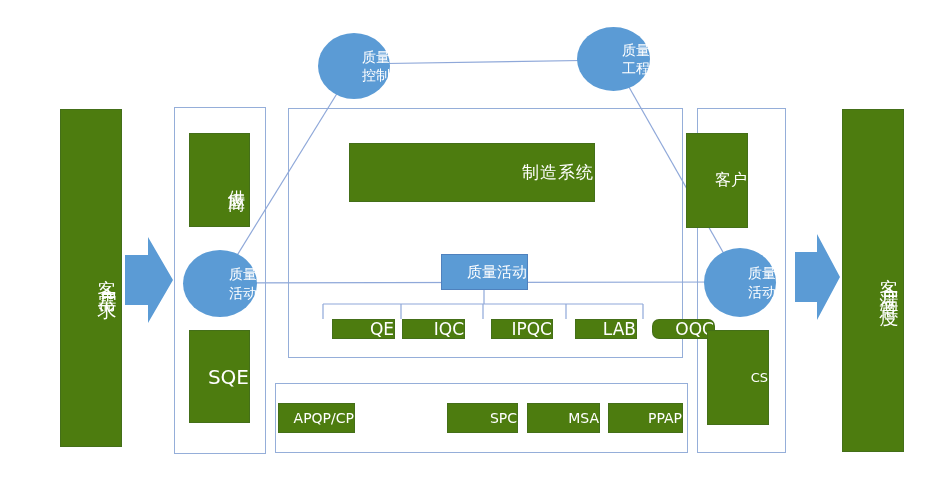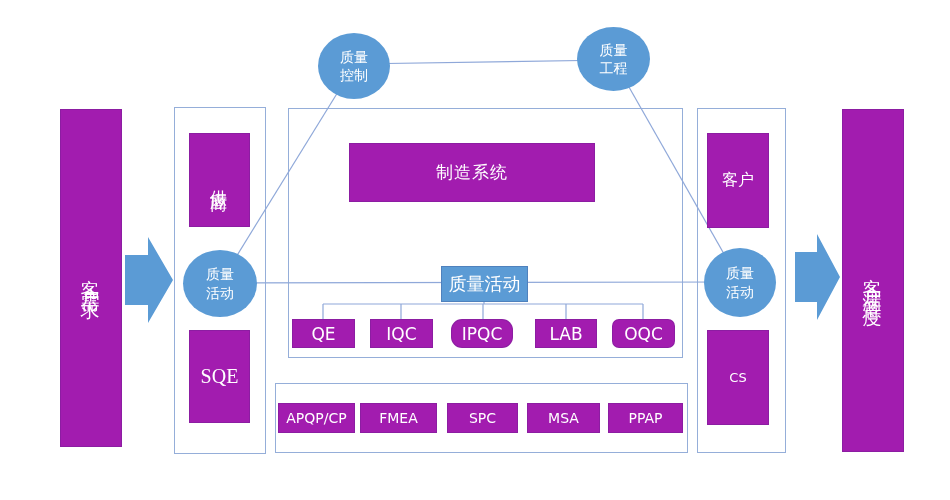--- a/index.html
+++ b/index.html
@@ -4,40 +4,40 @@
 <style>
   html,body{margin:0;padding:0;background:#fff;}
   .stage{
     position:relative;width:950px;height:500px;background:#ffffff;overflow:hidden;
     font-family:"DejaVu Sans","Liberation Sans",sans-serif;
   }
   .abs{position:absolute;box-sizing:border-box;}
   
   .container{border:1px solid #95AED9;background:transparent;z-index:1;}
   svg.connectors{position:absolute;left:0;top:0;z-index:2;pointer-events:none;}
-  .shape{z-index:3;display:flex;align-items:center;justify-content:center;color:#fff;text-align:center;}
+  .shape{z-index:3;display:flex;align-items:center;justify-content:flex-end;color:#fff;text-align:center;}
   .watermark{z-index:5;}
   
-  .dark-box{background:#a21caf;border:1px solid rgba(20,40,90,0.15);}
+  .dark-box{background:#4d7c0f;border:1px solid rgba(20,40,90,0.15);}
   .light{background:#5B9BD5;}
   .circle{border-radius:50%;font-size:14px;line-height:1.3;white-space:pre-line;}
   .vtext{writing-mode:vertical-rl;text-orientation:upright;}
   
   .bar{font-size:19px;letter-spacing:7px;}
   .bar span{writing-mode:vertical-rl;text-orientation:upright;}
   
   .supplier-box{left:189px;top:133px;width:61px;height:94px;font-size:17px;letter-spacing:2px;}
-  .sqe-box{left:189px;top:330px;width:61px;height:93px;font-size:20px;font-family:Liberation Serif, serif;}
+  .sqe-box{left:189px;top:330px;width:61px;height:93px;font-size:20px;}
   
-  .customer-box{left:707px;top:133px;width:62px;height:95px;font-size:16px;}
+  .customer-box{left:686px;top:133px;width:62px;height:95px;font-size:16px;}
   .cs-box{left:707px;top:330px;width:62px;height:95px;font-size:13px;}
   
   .mfg-box{left:349px;top:143px;width:246px;height:59px;font-size:17px;letter-spacing:1px;}
-  .qa-rect{left:441px;top:254px;width:87px;height:36px;font-size:18px;border:1px solid #4F81BD;margin-top:12px;}
-  .qc-unit{top:319px;height:29px;font-size:17px;}
+  .qa-rect{left:441px;top:254px;width:87px;height:36px;font-size:15px;border:1px solid #4F81BD;}
+  .qc-unit{top:319px;height:20px;font-size:17px;margin-left:40px;}
   .tool-box{top:403px;height:30px;font-size:14px;}
   
   .arrow{background:#5B9BD5;z-index:3;}
   .arrow-left{left:125px;top:237px;width:48px;height:86px;
     clip-path:polygon(0 18px,23px 18px,23px 0,48px 43px,23px 86px,23px 68px,0 68px);}
   .arrow-right{left:795px;top:234px;width:45px;height:86px;
     clip-path:polygon(0 18px,22px 18px,22px 0,45px 43px,22px 86px,22px 68px,0 68px);}
   .watermark{left:468px;top:433px;font-size:45px;letter-spacing:1px;color:#141414;
     font-family:"Liberation Sans","DejaVu Sans",sans-serif;z-index:5;position:absolute;}
 </style>
@@ -89,38 +89,35 @@
   <div class="abs shape dark-box mfg-box">
     <span>制造系统</span>
   </div>
   <div class="abs shape light qa-rect">
     <span>质量活动</span>
   </div>
 
   <div class="abs shape dark-box qc-unit" style="left:292px;width:63px;">
     <span>QE</span>
   </div>
-  <div class="abs shape dark-box qc-unit" style="left:370px;width:63px;">
+  <div class="abs shape dark-box qc-unit" style="left:362px;width:63px;">
     <span>IQC</span>
   </div>
-  <div class="abs shape dark-box qc-unit" style="left:451px;width:62px;border-radius:11px;">
+  <div class="abs shape dark-box qc-unit" style="left:451px;width:62px;">
     <span>IPQC</span>
   </div>
   <div class="abs shape dark-box qc-unit" style="left:535px;width:62px;">
     <span>LAB</span>
   </div>
   <div class="abs shape dark-box qc-unit" style="left:612px;width:63px;border-radius:7px;">
     <span>OQC</span>
   </div>
 
   <div class="abs shape dark-box tool-box" style="left:278px;width:77px;">
     <span>APQP/CP</span>
-  </div>
-  <div class="abs shape dark-box tool-box" style="left:360px;width:77px;">
-    <span>FMEA</span>
   </div>
   <div class="abs shape dark-box tool-box" style="left:447px;width:71px;">
     <span>SPC</span>
   </div>
   <div class="abs shape dark-box tool-box" style="left:527px;width:73px;">
     <span>MSA</span>
   </div>
   <div class="abs shape dark-box tool-box" style="left:608px;width:75px;">
     <span>PPAP</span>
   </div>

